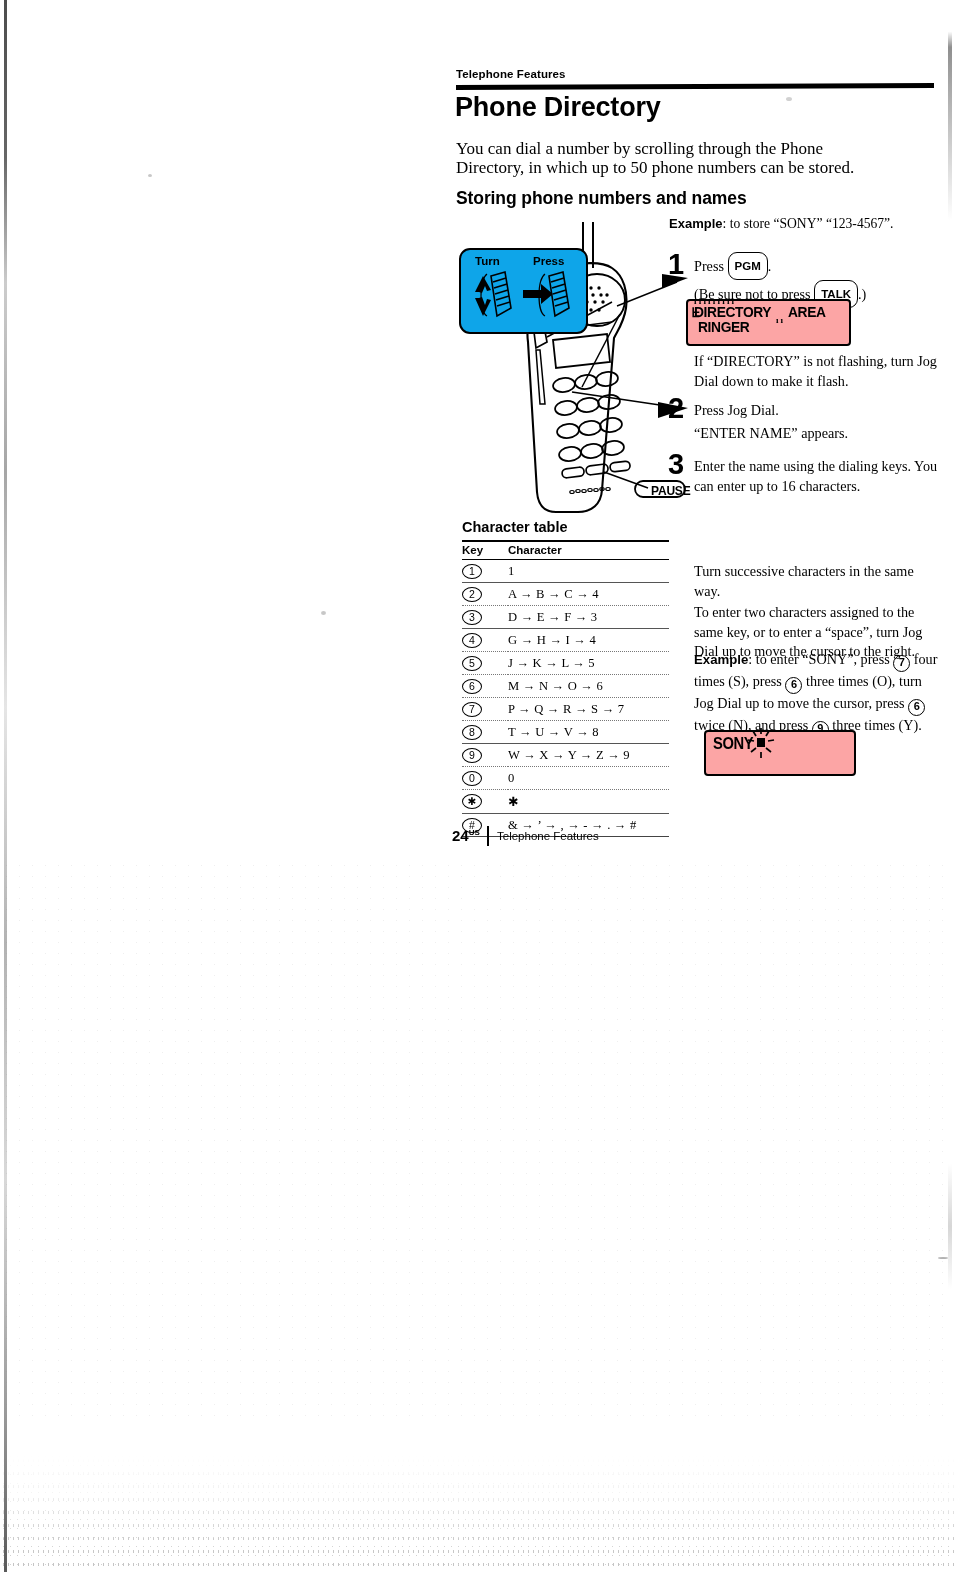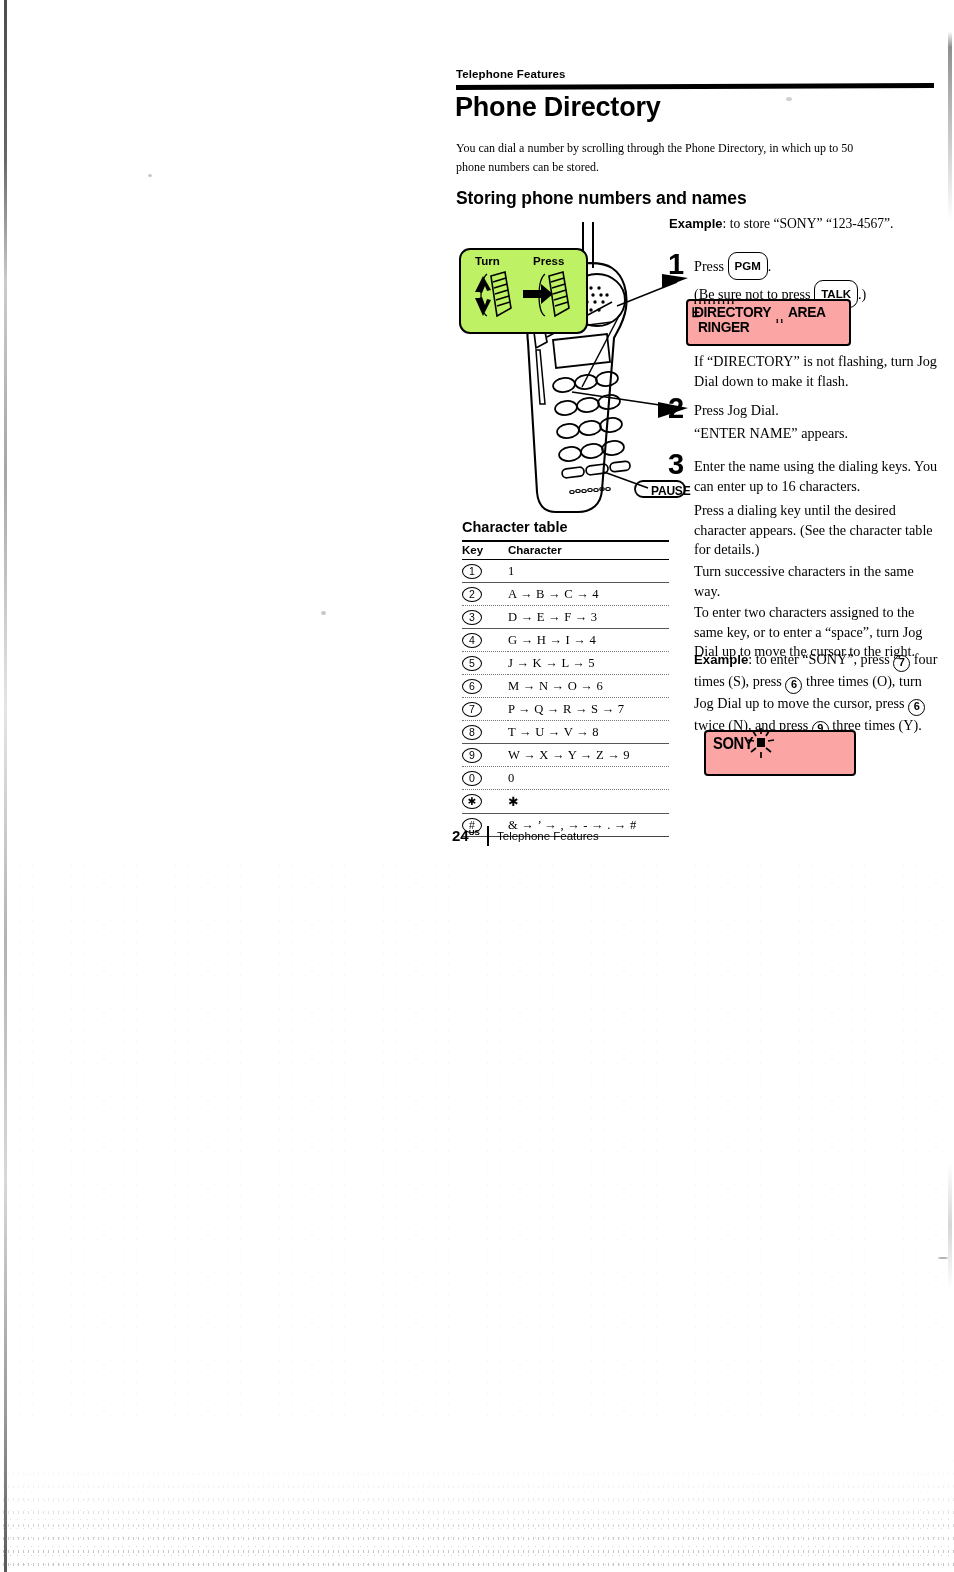--- a/index.html
+++ b/index.html
@@ -32,21 +32,21 @@
   .page{position:absolute;left:0;top:0;width:954px;height:1572px;text-decoration:underline;}
 
   .runhead{position:absolute;left:456px;top:68px;font-family:"Liberation Sans",sans-serif;
       font-weight:bold;font-size:11.5px;letter-spacing:.1px;}
   .rule{position:absolute;left:456px;top:85px;width:478px;height:5px;background:#000;
       transform:rotate(-0.25deg);transform-origin:left center;}
 
   .h1{position:absolute;left:455px;top:92px;font-family:"Liberation Sans",sans-serif;
       font-weight:bold;font-size:27px;letter-spacing:-.2px;}
 
-  .intro{position:absolute;left:456px;top:139px;width:420px;font-size:12px;line-height:19px;}
+  .intro{position:absolute;left:456px;top:139px;width:420px;font-size:17px;line-height:19px;}
 
   .h2{position:absolute;left:456px;top:188px;font-family:"Liberation Sans",sans-serif;
       font-weight:bold;font-size:17.5px;letter-spacing:-.1px;}
 
   .example-top{position:absolute;left:669px;top:216px;font-size:13.6px;}
   .example-top b{font-family:"Liberation Sans",sans-serif;font-size:13px;}
 
   
   .stepnum{position:absolute;font-family:"Liberation Sans",sans-serif;font-weight:bold;
       font-size:29px;line-height:1;}
@@ -198,21 +198,21 @@
 
       <g>
         <rect x="183" y="259" width="50" height="16" rx="8" stroke-width="1.8"></rect>
       </g>
     </svg>
     <div style="position:absolute;left:191px;top:262px;font-family:'Liberation Sans',sans-serif;
                 font-weight:bold;font-size:12px;letter-spacing:-.2px;padding-left:8px;">PAUSE</div>
   </div>
 
   <div style="position:absolute;left:459px;top:248px;width:125px;height:82px;
-              border:2px solid #000;border-radius:11px;background:#bef264;">
+              border:2px solid #000;border-radius:11px;background:#0ea5e9;">
     <div style="position:absolute;left:14px;top:5px;font-family:'Liberation Sans',sans-serif;
                 font-weight:bold;font-size:11.5px;">Turn</div>
     <div style="position:absolute;left:72px;top:5px;font-family:'Liberation Sans',sans-serif;
                 font-weight:bold;font-size:11.5px;">Press</div>
     <svg style="position:absolute;left:0;top:18px;" width="125" height="62" viewBox="0 0 125 62" fill="none" stroke="#000">
 
       <g stroke-width="1.6">
         <path d="M30 8 L44 4 L50 40 L36 48 Z"></path>
         <line x1="32" y1="14" x2="45" y2="10"></line>
           <line x1="33" y1="20" x2="46" y2="16"></line>
@@ -259,21 +259,20 @@
   </div>
 
   <div class="para" style="left:694px;top:352px;width:246px;">If “DIRECTORY” is not flashing, turn Jog Dial down to make it flash.</div>
 
   <div class="stepnum" style="left:668px;top:394px;">2</div>
   <div class="steptext" style="left:694px;top:401px;width:250px;">Press Jog Dial.</div>
   <div class="steptext" style="left:694px;top:424px;width:250px;">“ENTER  NAME” appears.</div>
 
   <div class="stepnum" style="left:668px;top:450px;">3</div>
   <div class="steptext" style="left:694px;top:457px;width:248px;">Enter the name using the dialing keys. You can enter up to 16 characters.</div>
-  <div class="para" style="left:694px;top:501px;width:240px;">Press a dialing key until the desired character appears. (See the character table for details.)</div>
   <div class="para" style="left:694px;top:562px;width:244px;">Turn successive characters in the same way.</div>
   <div class="para" style="left:694px;top:603px;width:244px;">To enter two characters assigned to the same key, or to enter a “space”, turn Jog Dial up to move the cursor to the right.</div>
 
   <div class="para" style="left:694px;top:650px;width:248px;"><b>Example</b><span>: to enter “SONY”, press </span><span class="keycirc">7</span><span> four times (S), press </span><span class="keycirc">6</span><span> three times (O), turn Jog Dial up to move the cursor, press </span><span class="keycirc">6</span><span> twice (N), and press </span><span class="keycirc">9</span><span> three times (Y).</span></div>
 
   <div class="lcd" style="left:704px;top:730px;width:133px;height:42px;">
     <div class="lcd-line" style="left:7px;top:3px;font-size:16px;">SONY</div>
     <svg style="position:absolute;left:40px;top:-4px;" width="30" height="34" viewBox="0 0 30 34" fill="none" stroke="#000" stroke-width="1.7">
       <line x1="15" y1="0" x2="15" y2="6"></line>
       <line x1="7" y1="3" x2="10" y2="8"></line>

